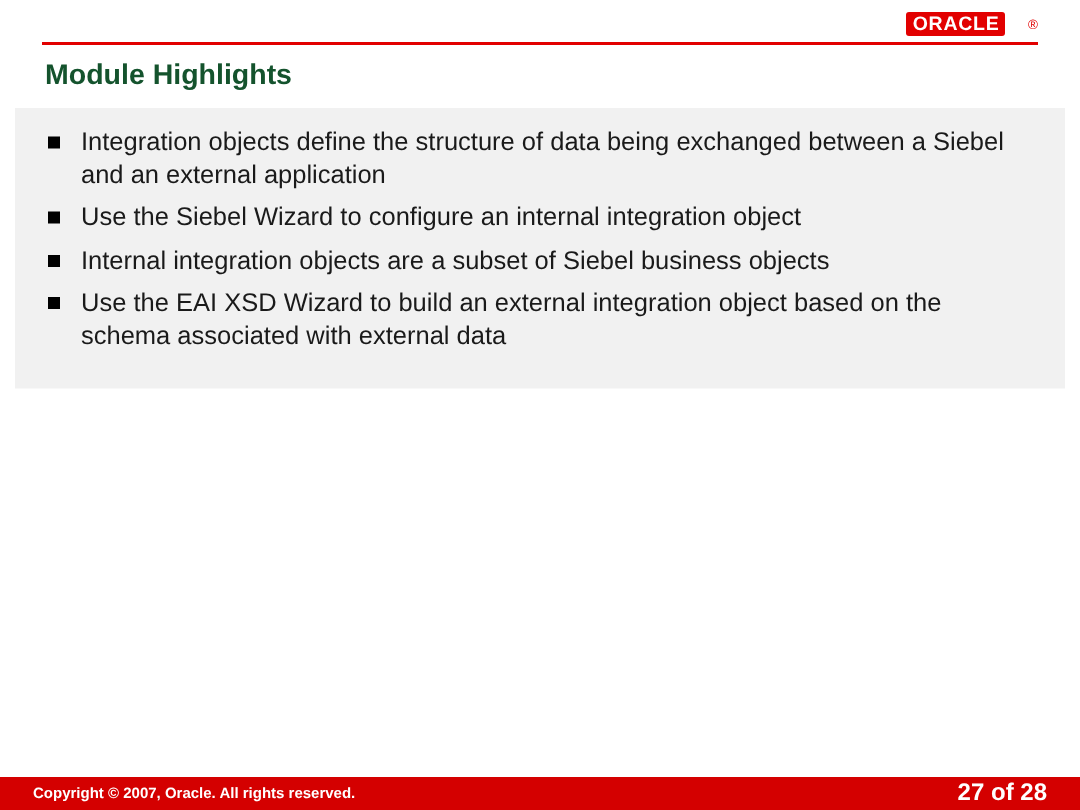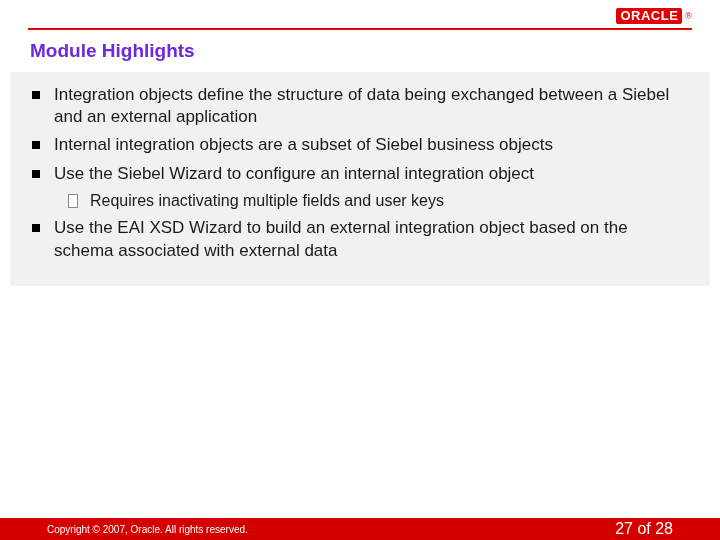--- a/index.html
+++ b/index.html
@@ -13,21 +13,21 @@
   }
   .header {
     display: flex;
     justify-content: flex-end;
     align-items: center;
     padding: 8px 28px 4px 28px;
   }
   .logo {
     display: flex;
     align-items: center;
-    gap: 2px;
+    gap: 14px;
     padding-left: 16px;
   }
   .logo-box {
     background: #e20000;
     color: #fff;
     font-family: Arial, sans-serif;
     font-weight: bold;
     font-size: 13px;
     letter-spacing: 0.5px;
     padding: 1px 4px;
@@ -40,21 +40,21 @@
     vertical-align: top;
     margin-left: 1px;
   }
   .divider {
     border-bottom: 2px solid #e20000;
     margin: 0 28px 6px 28px;
   }
   .title {
     font-size: 19px;
     font-weight: bold;
-    color: #6d28d9;
+    color: #14532d;
     padding: 4px 28px 10px 30px;
   }
   .content {
     background: #f1f1f1;
     margin: 0 10px;
     padding: 12px 22px 18px 22px;
     color: #1a1a1a;
   }
   .l1 {
     display: flex;
@@ -96,21 +96,22 @@
     left: 0;
     right: 0;
     bottom: 0;
     height: 22px;
     background: #d40000;
     color: #fff;
     display: flex;
     justify-content: space-between;
     align-items: center;
     font-size: 10px;
-    padding: 0 47px;
+    padding: 0 22px;
+    font-weight: bold;
   }
   .footer-right { font-size: 16px; }
 </style>
 </head>
 <body>
 
 <div class="header">
   <div class="logo">
     <span class="logo-box">ORACLE</span>
     <span class="logo-reg">®</span>
@@ -120,29 +121,25 @@
 
 <div class="title">Module Highlights</div>
 
 <div class="content">
   <div class="l1">
     <div class="bullet"></div>
     <div class="text">Integration objects define the structure of data being exchanged between a Siebel and an external application</div>
   </div>
   <div class="l1">
     <div class="bullet"></div>
-    <div class="text">Internal integration objects are a subset of Siebel business objects</div>
+    <div class="text">Use the Siebel Wizard to configure an internal integration object</div>
   </div>
   <div class="l1">
     <div class="bullet"></div>
-    <div class="text">Use the Siebel Wizard to configure an internal integration object</div>
-  </div>
-  <div class="l2">
-    <div class="bullet"></div>
-    <div class="text">Requires inactivating multiple fields and user keys</div>
+    <div class="text">Internal integration objects are a subset of Siebel business objects</div>
   </div>
   <div class="l1">
     <div class="bullet"></div>
     <div class="text">Use the EAI XSD Wizard to build an external integration object based on the schema associated with external data</div>
   </div>
 </div>
 
 <div class="footer">
   <div>Copyright © 2007, Oracle. All rights reserved.</div>
   <div class="footer-right">27 of 28</div>

